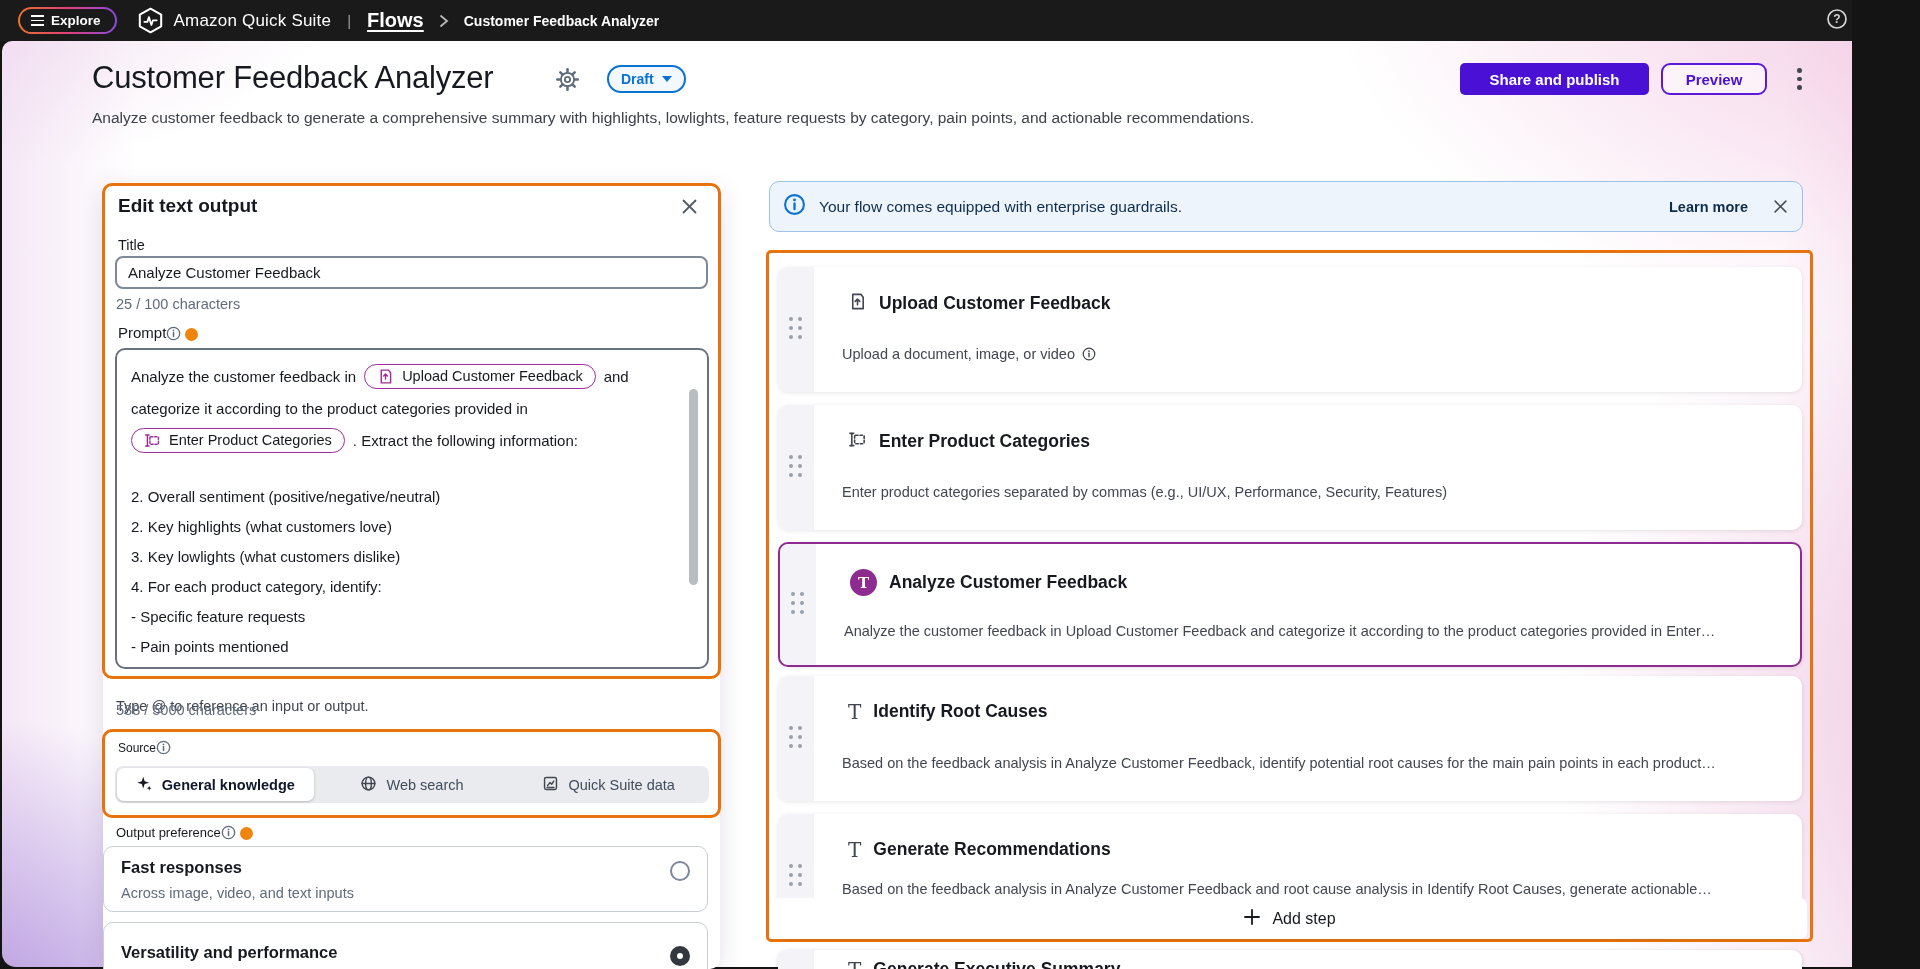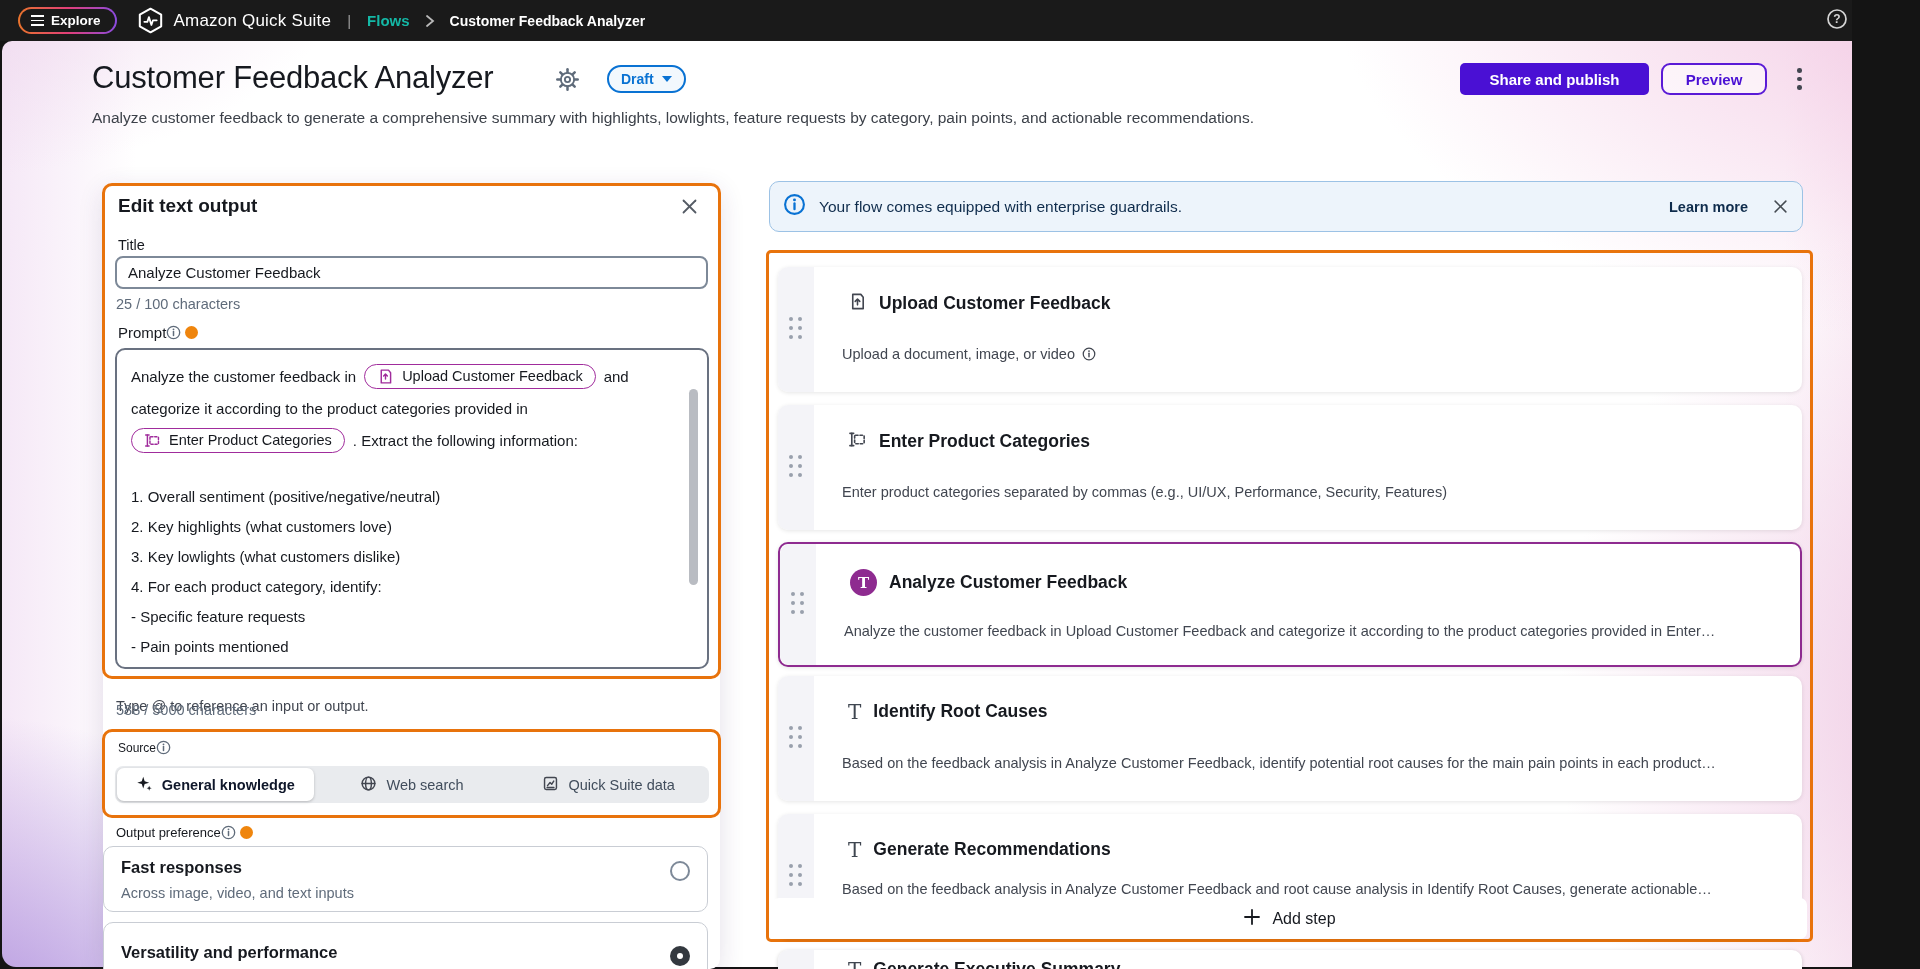--- a/index.html
+++ b/index.html
@@ -13,21 +13,21 @@
     display:flex; align-items:center; padding:0 24px 0 18px; }
   .explore-wrap { padding:2px; border-radius:18px;
     background:linear-gradient(90deg,#e9742c,#e23f78,#8a4bdf); }
   .explore-btn { display:flex; align-items:center; gap:7px; background:#1a1a1a; color:#fff;
     border-radius:16px; padding:4px 14px 4px 11px; font-size:13.5px; font-weight:700; cursor:pointer; }
   .hamb { display:flex; flex-direction:column; gap:3px; }
   .hamb span { width:13px; height:1.6px; background:#fff; display:block; }
   .qs-logo { margin-left:20px; display:flex; align-items:center; }
   .brand { color:#fff; font-size:17px; margin-left:10px; letter-spacing:.2px; }
   .tb-divider { color:#9a9a9a; margin:0 16px; font-size:15px; }
-  .tb-flows { color:#14b8a6; font-size:15px; font-weight:600; 
+  .tb-flows { color:#ffffff; font-size:20px; font-weight:600; text-decoration:underline;
     text-underline-offset:3px; cursor:pointer; }
   .tb-chev { margin:0 14px; display:flex; }
   .tb-page { color:#fff; font-size:14px; font-weight:700; }
   .tb-right { margin-left:auto; display:flex; align-items:center; gap:26px; }
 
   
   .sheet { position:absolute; left:2px; top:41px; width:1916px; height:926px; border-radius:10px 10px 14px 14px;
     background:
       radial-gradient(760px 560px at -60px 1020px, #ab8cdc 0%, rgba(171,140,220,0) 62%),
       radial-gradient(1150px 650px at 104% -8%, #f2c7e2 0%, rgba(242,199,226,0) 58%),
@@ -64,21 +64,21 @@
   .hl-box.b1 { left:-1px; top:-1px; width:619px; height:496px; }
   .hl-box.b2 { left:-1px; top:545px; width:619px; height:89px; }
   .ep-heading { left:15px; top:11px; font-size:19px; font-weight:700; color:#16191f; }
   .ep-close { left:577px; top:13px; cursor:pointer; }
   .ep-label { font-size:14.5px; color:#16191f; }
   .ep-title-label { left:15px; top:53px; }
   .ep-input { left:12px; top:72px; width:593px; height:33px; border:2px solid #7d8998; border-radius:8px;
     padding:0 11px; font-size:15px; color:#16191f; font-family:"Liberation Sans",sans-serif; background:#fff; }
   .ep-count { font-size:14.5px; color:#5f6b7a; }
   .ep-count1 { left:13px; top:112px; }
-  .label-row { display:flex; align-items:center; }
+  .label-row { display:flex; align-items:flex-end; }
   .prompt-row { left:15px; top:140px; }
   .orange-dot { width:13px; height:13px; border-radius:50%; background:#ef850d; margin-left:4px; }
   .ep-textarea { left:12px; top:164px; width:594px; height:321px; border:2px solid #697180; border-radius:10px;
     background:#fff; padding:10px 40px 10px 14px; overflow:hidden; cursor:text; }
   .ta-thumb { left:586px; top:205px; width:9px; height:196px; background:#b9bcc2; border-radius:5px; }
   .prompt-line { display:flex; align-items:center; gap:8px; height:32px; font-size:15px; color:#16191f; white-space:nowrap; }
   .ref-pill { display:inline-flex; align-items:center; gap:8px; border:1.5px solid #a02c9c; border-radius:15px;
     padding:3px 12px; font-size:14.5px; color:#16191f; background:#fff; cursor:pointer; }
   .prompt-items { margin-top:26px; }
   .prompt-items div { line-height:30px; font-size:15px; color:#16191f; white-space:nowrap; }
@@ -270,21 +270,21 @@
           <svg width="17" height="17" viewBox="0 0 20 20">
               <rect x="7" y="5.5" width="10" height="9" rx="1" class="icon-line icon-purple" stroke-dasharray="2.6 2"></rect>
           <line x1="4" y1="3.5" x2="4" y2="16.5" class="icon-line icon-purple"></line>
           <path class="icon-line icon-purple" d="M2 3.5 h4 M2 16.5 h4"></path>
             </svg>
           <span>Enter Product Categories</span>
         </span>
         <span>. Extract the following information:</span>
       </div>
       <div class="prompt-items">
-        <div>1. Overall sentiment (positive/negative/neutral)</div>
+        <div>2. Overall sentiment (positive/negative/neutral)</div>
         <div>2. Key highlights (what customers love)</div>
         <div>3. Key lowlights (what customers dislike)</div>
         <div>4. For each product category, identify:</div>
         <div>- Specific feature requests</div>
         <div>- Pain points mentioned</div>
       </div>
     </div>
     <div class="abs ta-thumb"></div>
 
     <div class="abs ep-helper">Type @ to reference an input or output.</div>

